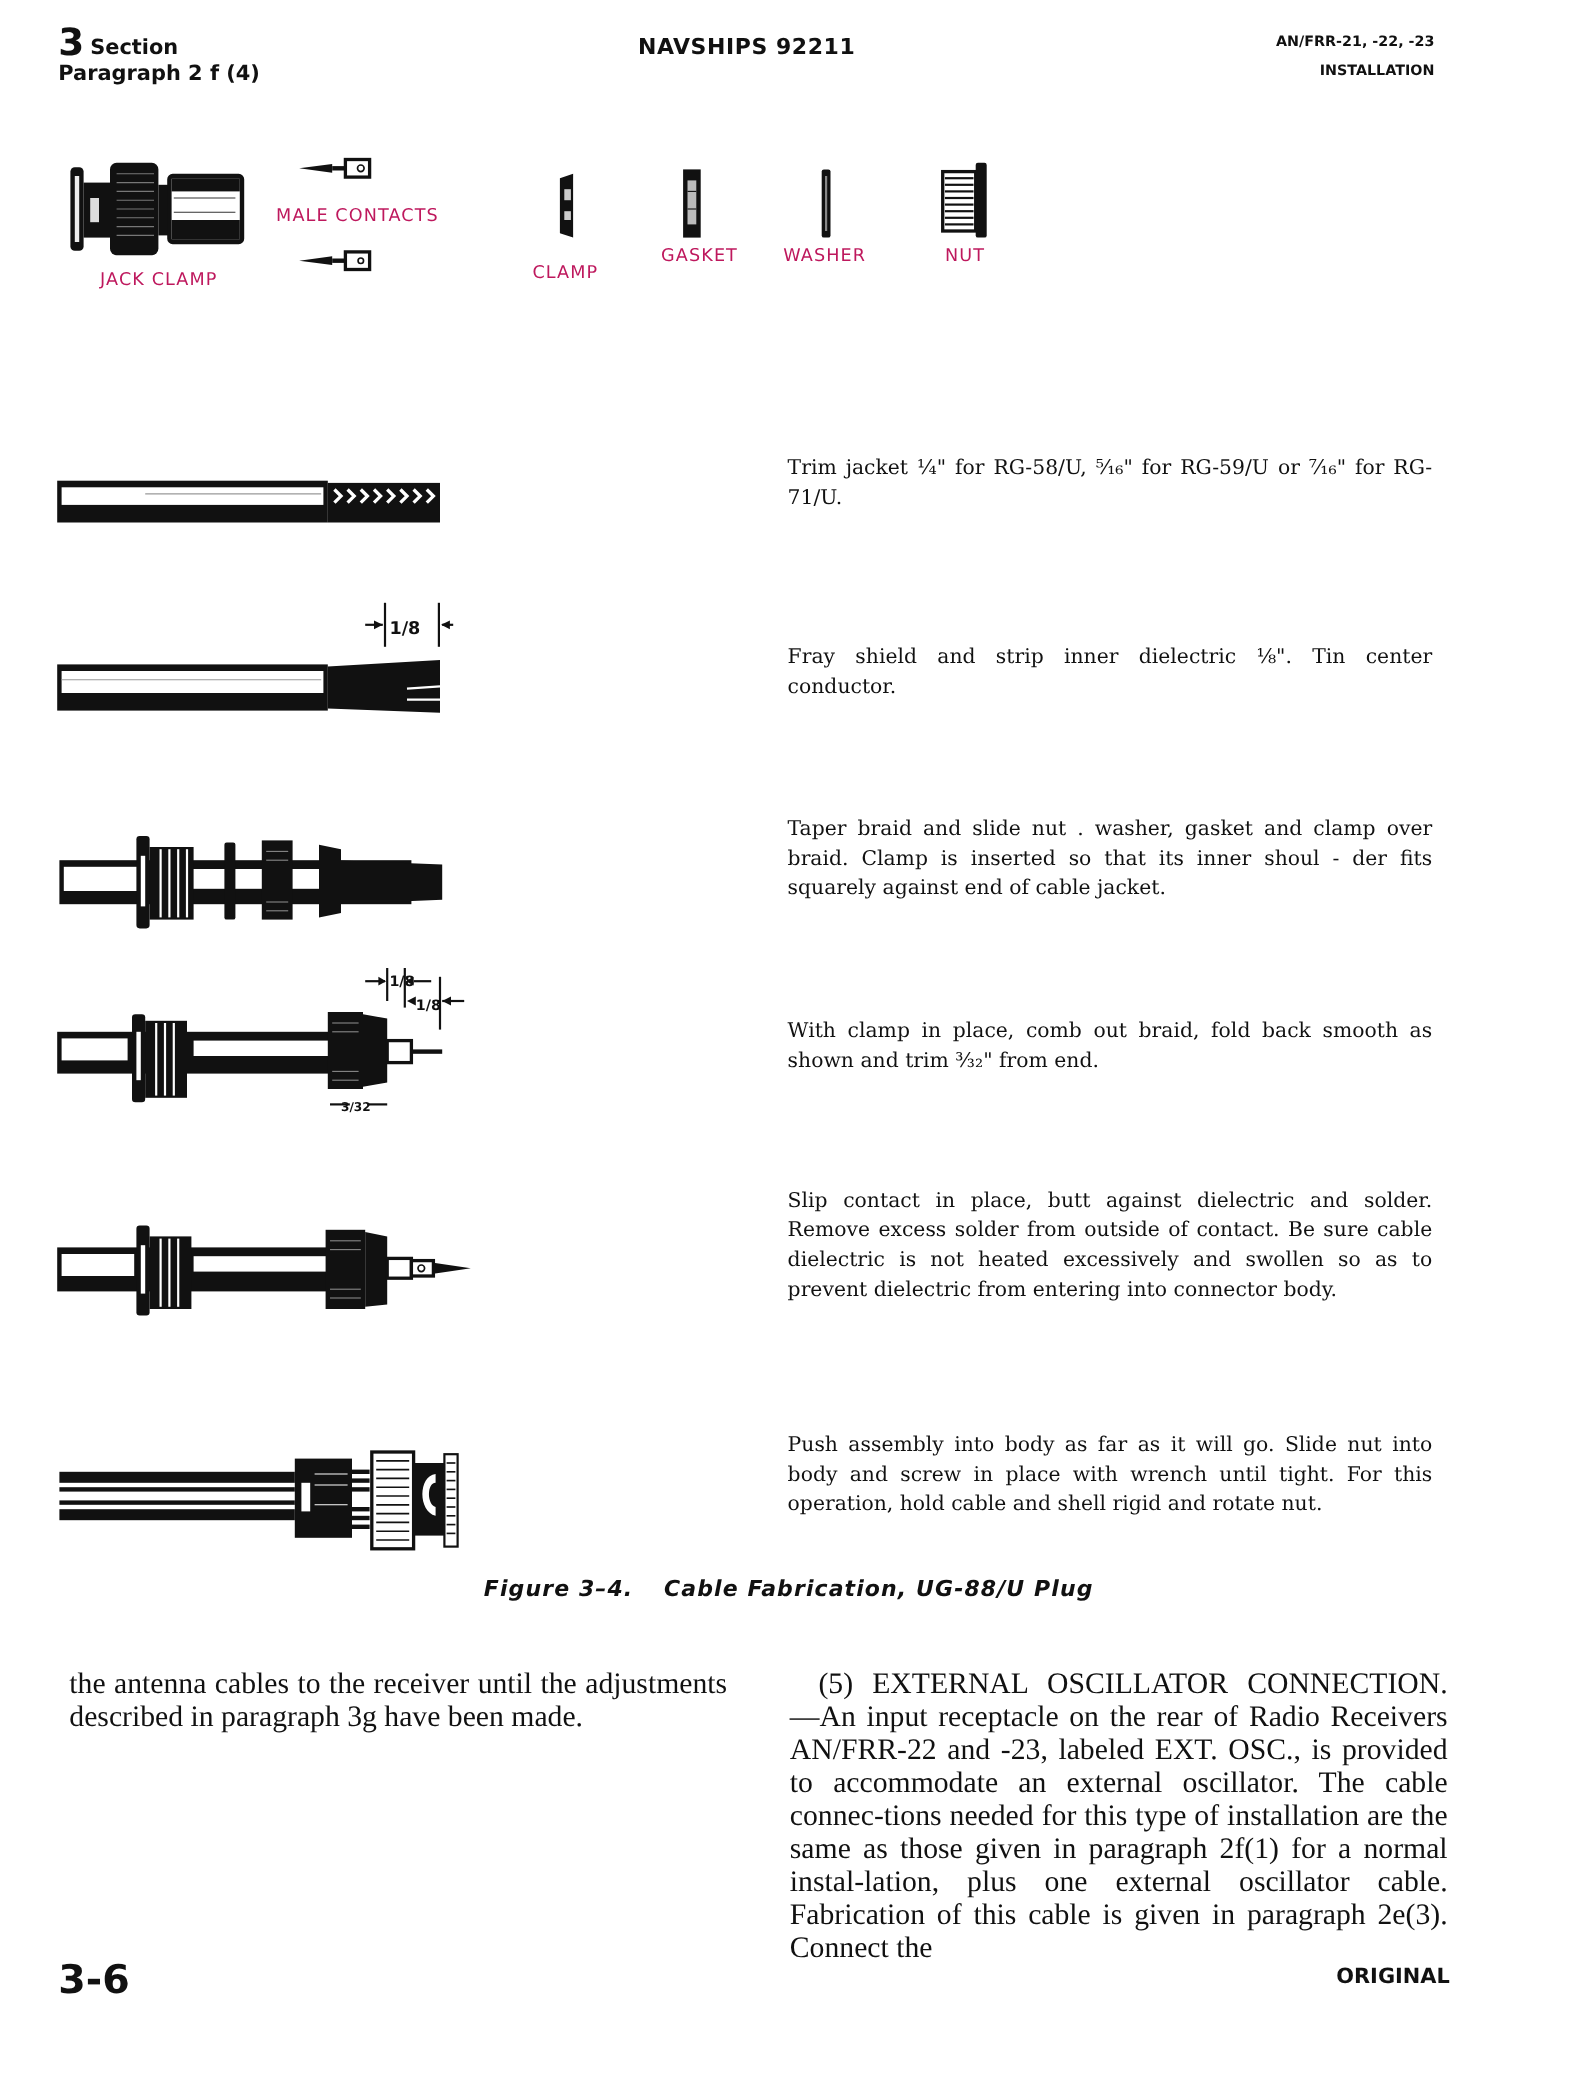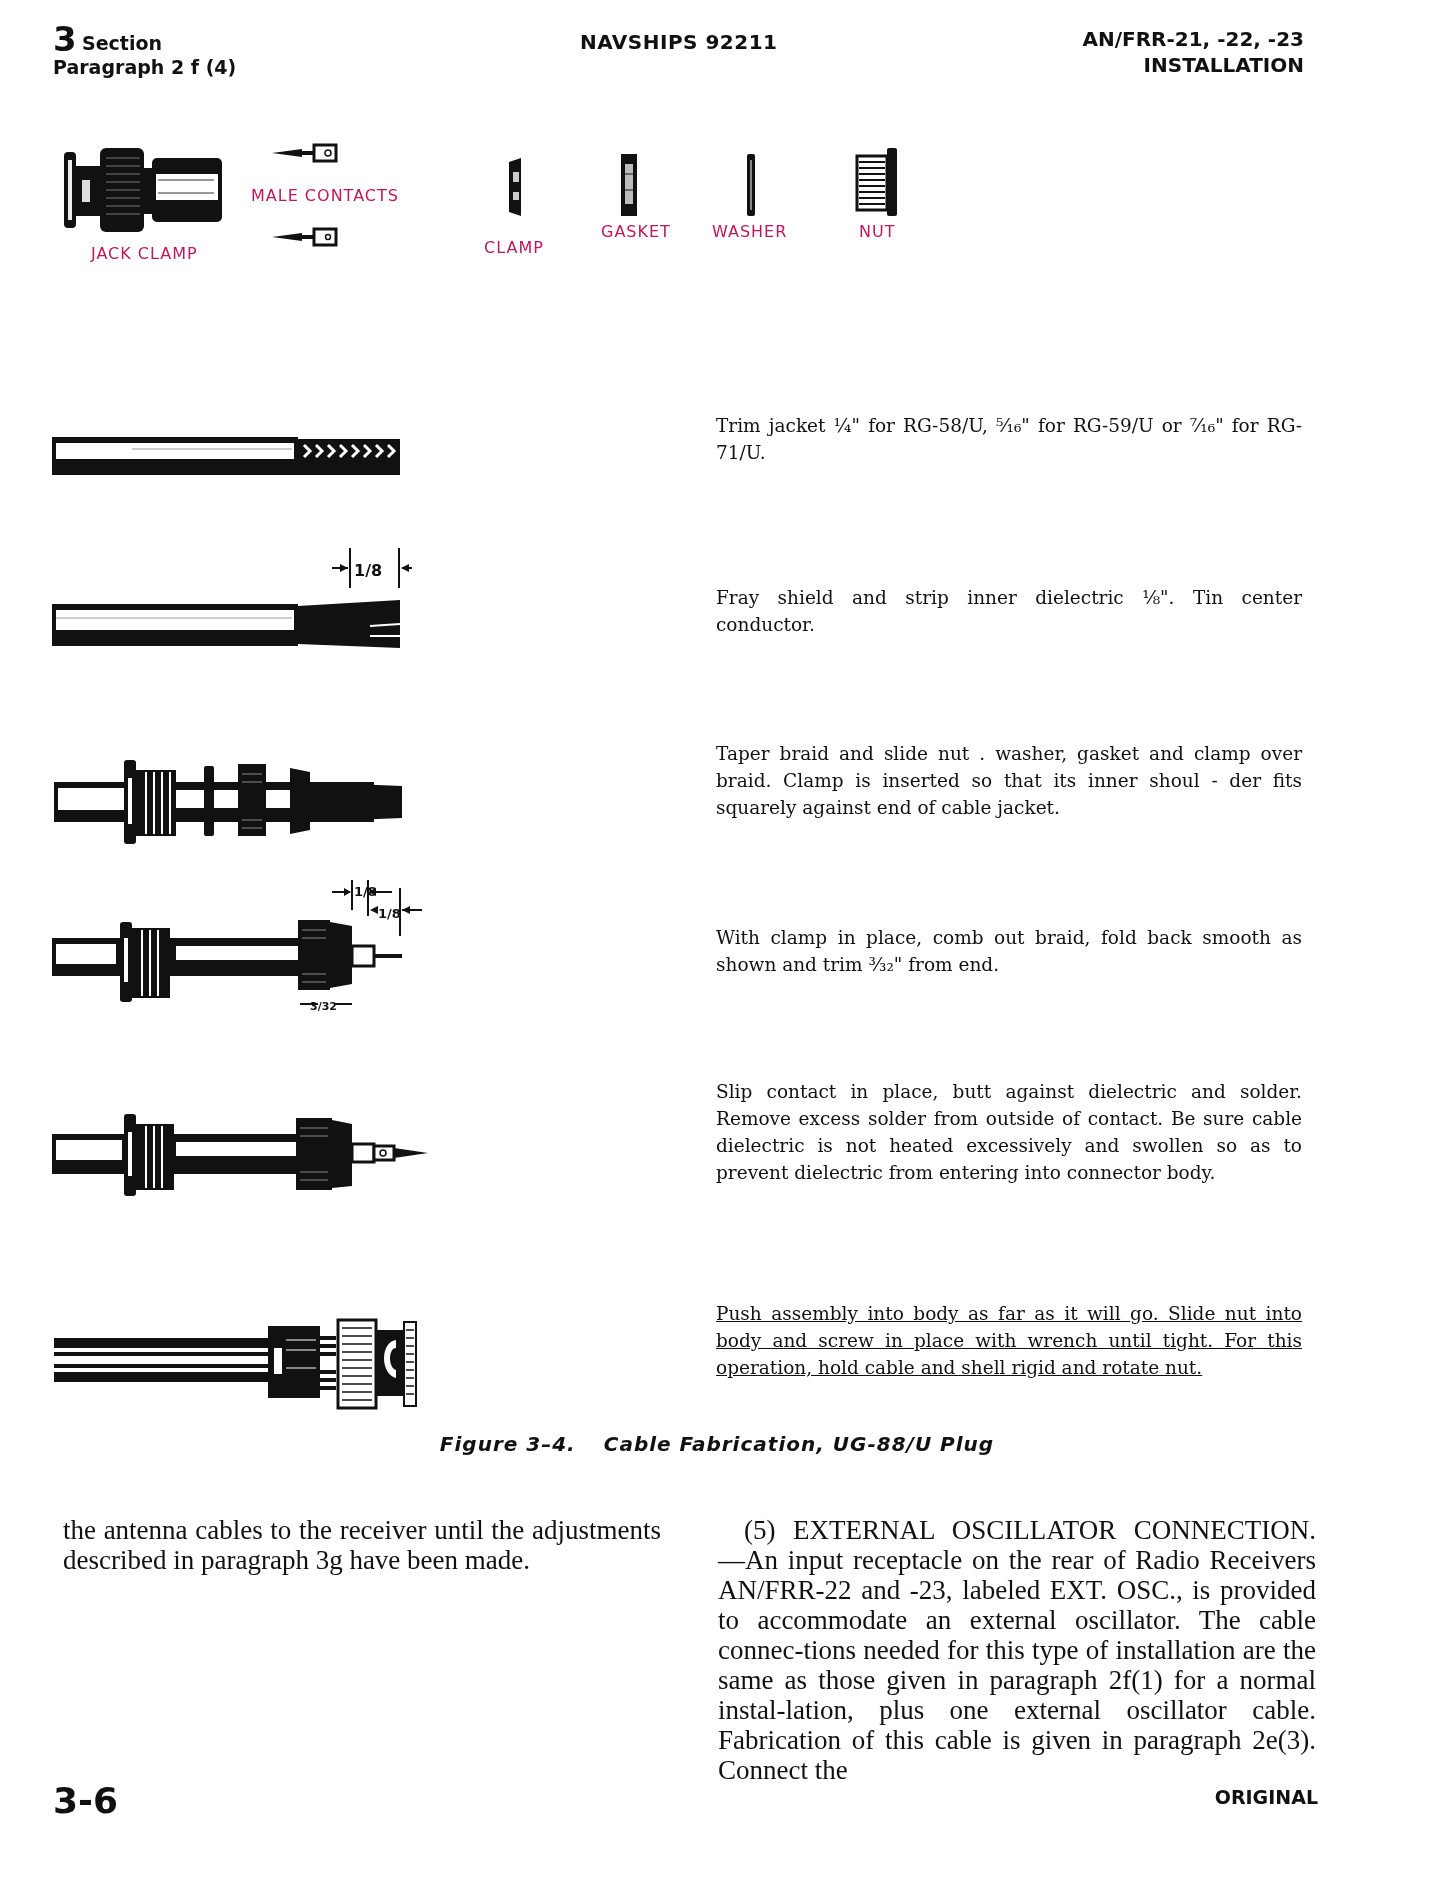--- a/index.html
+++ b/index.html
@@ -7,21 +7,21 @@
   .sans { font-family: "DejaVu Sans", "Liberation Sans", sans-serif; font-weight: bold; }
   .serif { font-family: "DejaVu Serif", "Liberation Serif", serif; }
   .lserif { font-family: "Liberation Serif", "DejaVu Serif", serif; }
   .abs { position: absolute; }
 
   
   .hdr-num { left: 53px; top: 22px; font-size: 34px; line-height: 34px; }
   .hdr-sec { left: 82px; top: 32px; font-size: 19px; }
   .hdr-par { left: 53px; top: 56px; font-size: 19px; }
   .hdr-mid { left: 580px; top: 30px; font-size: 20px; letter-spacing: 0.5px; }
-  .hdr-right { right: 130px; top: 26px; font-size: 20px; text-align: right; line-height: 26px; }
+  .hdr-right { right: 130px; top: 26px; font-size: 13px; text-align: right; line-height: 26px; }
 
   
   .plabel { font-family: "DejaVu Sans", "Liberation Sans", sans-serif; font-size: 16px; letter-spacing: 1px; color: #be185d; }
 
   
   .step { left: 716px; width: 586px; font-size: 18.5px; line-height: 27px; text-align: justify; }
 
   
   .caption { left: 0; width: 1434px; top: 1432px; text-align: center; font-style: italic; font-size: 20px; letter-spacing: 1px; }
   .caption .c1 { margin-right: 20px; }
@@ -295,21 +295,21 @@
       <line x1="352" y1="20" x2="360" y2="20"></line>
       <line x1="352" y1="28" x2="360" y2="28"></line>
       <line x1="352" y1="36" x2="360" y2="36"></line>
       <line x1="352" y1="44" x2="360" y2="44"></line>
       <line x1="352" y1="52" x2="360" y2="52"></line>
       <line x1="352" y1="60" x2="360" y2="60"></line>
       <line x1="352" y1="68" x2="360" y2="68"></line>
       <line x1="352" y1="76" x2="360" y2="76"></line>
     </g>
 </svg>
-<div class="abs step serif" style="top:1300px;text-decoration:underline;">Push assembly into body as far as it will go. Slide nut into body and screw in place with wrench until tight. For this operation, hold cable and shell rigid and rotate nut.</div>
+<div class="abs step serif" style="top:1300px;">Push assembly into body as far as it will go. Slide nut into body and screw in place with wrench until tight. For this operation, hold cable and shell rigid and rotate nut.</div>
 
 <div class="abs sans caption">
   <span class="c1">Figure 3–4.</span>
   <span>Cable Fabrication, UG-88/U Plug</span>
 </div>
 
 <div class="abs col col-left lserif">
   <p>the antenna cables to the receiver until the adjustments described in paragraph 3g have been made.</p>
 </div>
 <div class="abs col col-right lserif">

